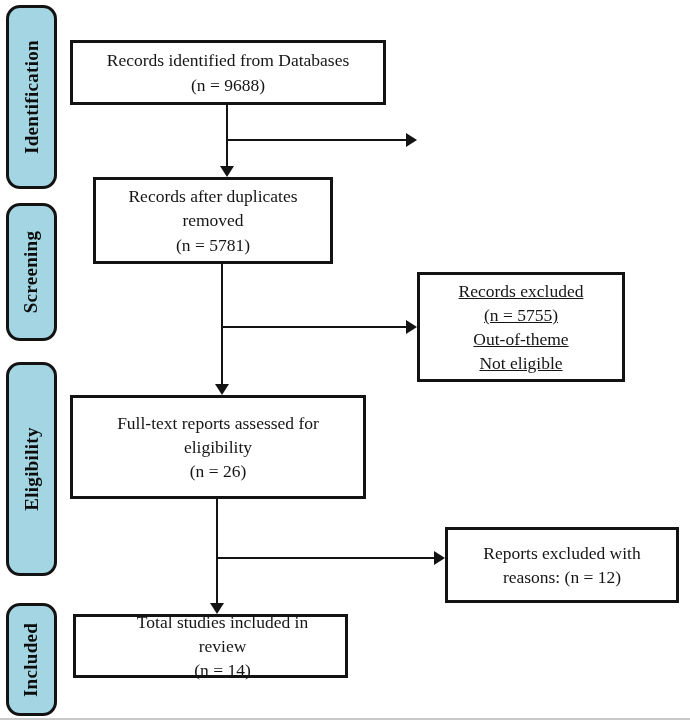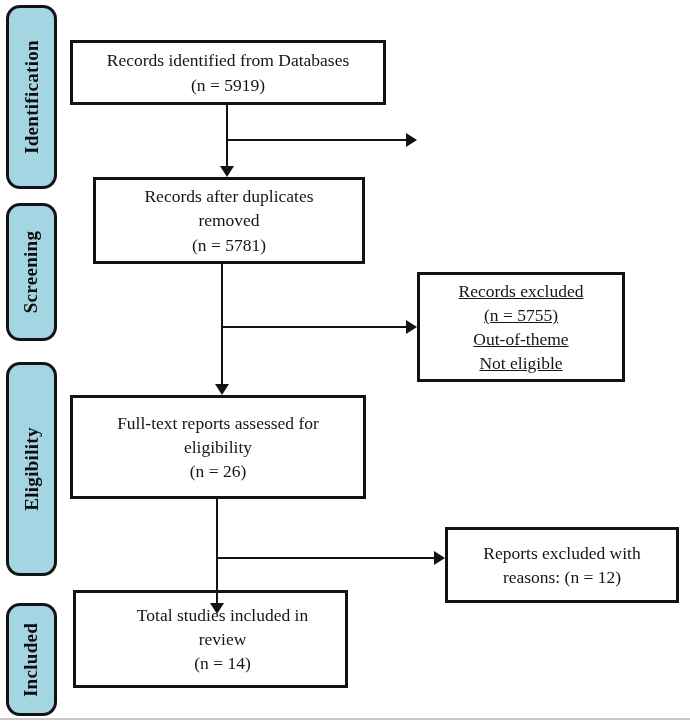--- a/index.html
+++ b/index.html
@@ -86,25 +86,25 @@
   </div>
   <div class="stage" style="top:362px;height:214px;">
     <span class="stage-label">Eligibility</span>
   </div>
   <div class="stage" style="top:603px;height:113px;">
     <span class="stage-label">Included</span>
   </div>
 
   <div class="fbox" style="left:70px;top:40px;width:316px;height:65px;">
     <span class="fbox-text">Records identified from Databases
-(n = 5919)</span>
+(n = 9688)</span>
   </div>
 
 
-  <div class="fbox" style="left:93px;top:177px;width:272px;height:87px;">
+  <div class="fbox" style="left:93px;top:177px;width:240px;height:87px;">
     <span class="fbox-text">Records after duplicates
 removed
 (n = 5781)</span>
   </div>
 
   <div class="fbox" style="left:417px;top:272px;width:208px;height:110px;text-decoration:underline;">
     <span class="fbox-text">Records excluded
 (n = 5755)
 Out-of-theme
 Not eligible</span>
@@ -114,21 +114,21 @@
     <span class="fbox-text">Full-text reports assessed for
 eligibility
 (n = 26)</span>
   </div>
 
   <div class="fbox" style="left:445px;top:518px;width:234px;height:76px;margin-top:9px;">
     <span class="fbox-text">Reports excluded with
 reasons: (n = 12)</span>
   </div>
 
-  <div class="fbox" style="left:73px;top:590px;width:275px;height:98px;padding-left:24px;">
+  <div class="fbox" style="left:73px;top:614px;width:275px;height:64px;padding-left:24px;">
     <span class="fbox-text">Total studies included in
 review
 (n = 14)</span>
   </div>
 
   <div class="vline" style="left:226px;top:104px;height:63px;"></div>
   <div class="head-down" style="left:220px;top:166px;"></div>
 
   <div class="hline" style="left:227px;top:139px;width:179px;"></div>
   <div class="head-right" style="left:406px;top:133px;"></div>

